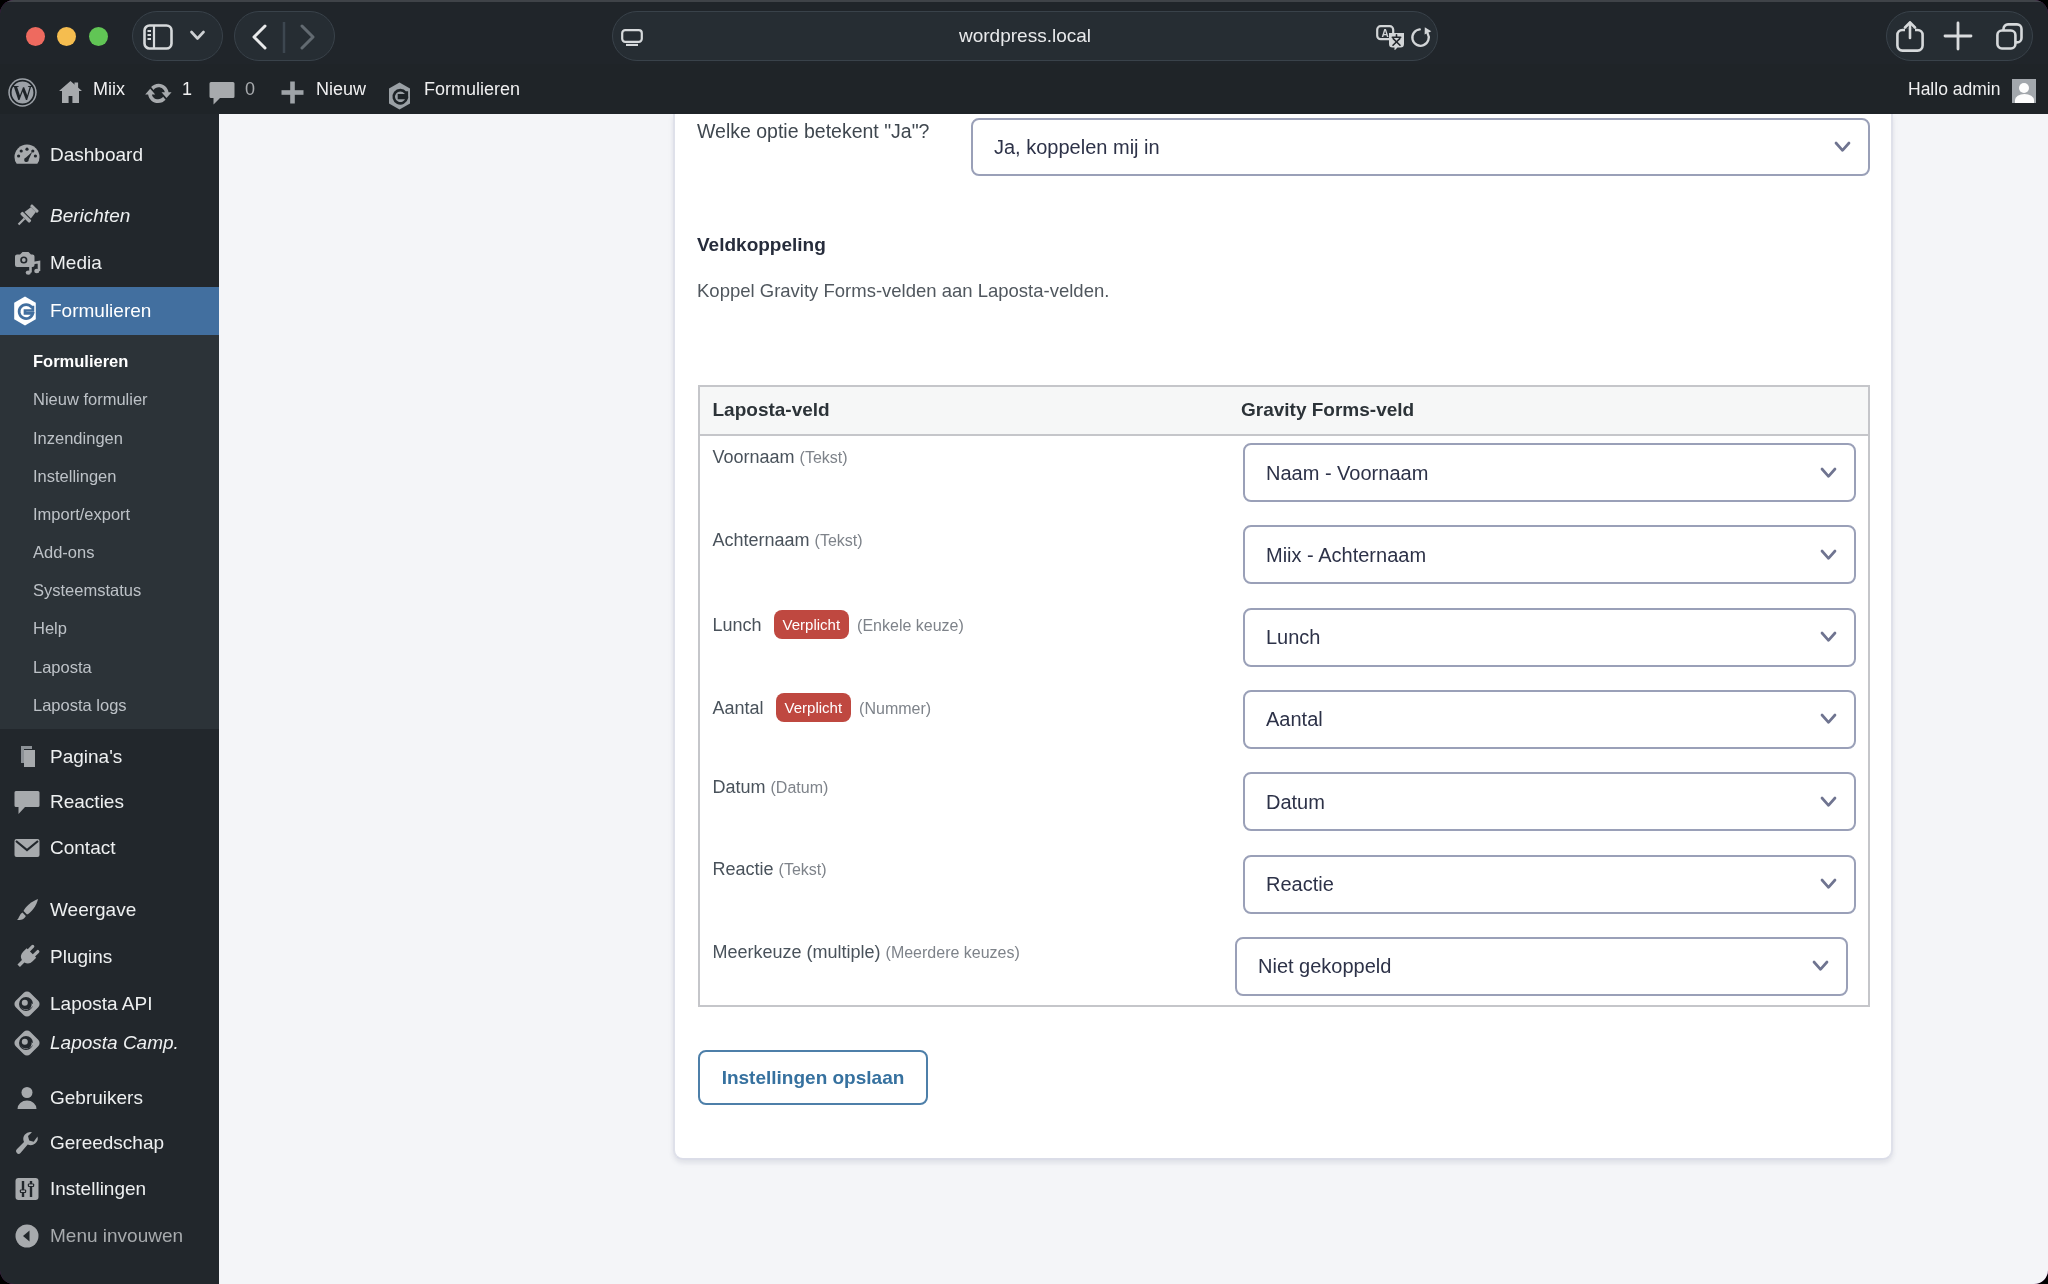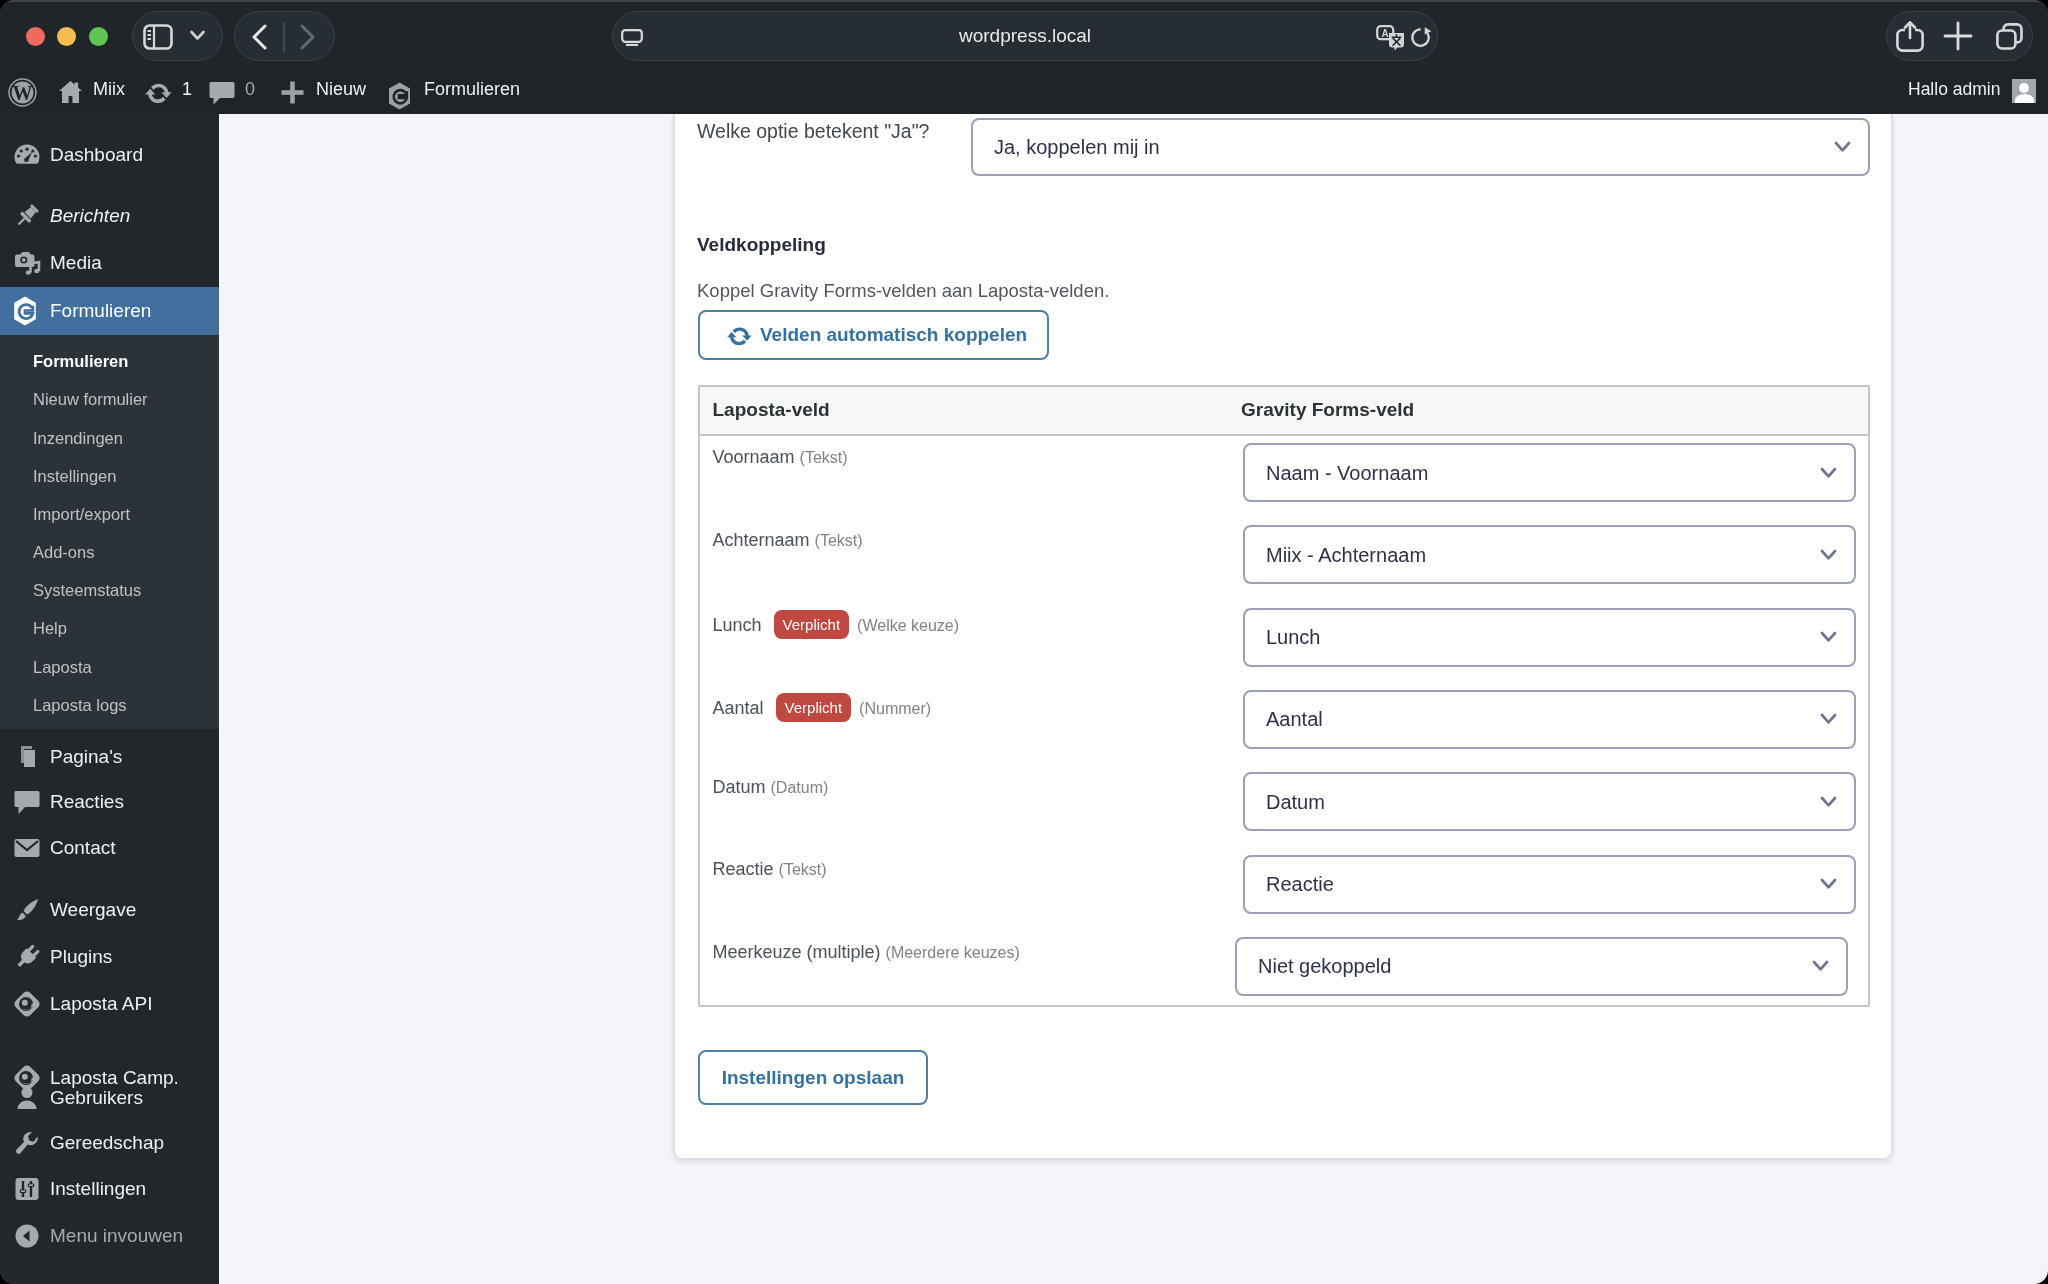--- a/index.html
+++ b/index.html
@@ -259,21 +259,21 @@
     <div class="mi" style="top:867px;">
       <svg class="ico" viewBox="0 0 30 30">
           <rect x="4.8" y="4.8" width="20.4" height="20.4" rx="4.5" fill="#a7aaad" transform="rotate(45 15 15)"></rect>
           <circle cx="14" cy="15" r="7" fill="#22272c"></circle>
           <circle cx="12.8" cy="13.8" r="3" fill="#a7aaad"></circle>
           <path d="M8.5 16.5 a6 4.5 0 0 0 11.5 1.2 q 1.5 -0.5 1.8 -2.2 l -2.2 -1.2 a5.5 5.5 0 0 1 -11.1 2.2 Z" fill="#a7aaad"></path>
         </svg>
       <span class="txt">Laposta API</span>
     </div>
 
-    <div class="mi" style="top:941px;">
+    <div class="mi" style="top:906px;font-style:italic;">
       <svg class="ico" viewBox="0 0 30 30">
           <rect x="4.8" y="4.8" width="20.4" height="20.4" rx="4.5" fill="#a7aaad" transform="rotate(45 15 15)"></rect>
           <circle cx="14" cy="15" r="7" fill="#22272c"></circle>
           <circle cx="12.8" cy="13.8" r="3" fill="#a7aaad"></circle>
           <path d="M8.5 16.5 a6 4.5 0 0 0 11.5 1.2 q 1.5 -0.5 1.8 -2.2 l -2.2 -1.2 a5.5 5.5 0 0 1 -11.1 2.2 Z" fill="#a7aaad"></path>
         </svg>
       <span class="txt">Laposta Camp.</span>
     </div>
 
     <div class="mi" style="top:961px;padding-left:9px;">
@@ -317,26 +317,20 @@
     <div id="panel">
       <div class="lab" style="left:22px;top:6px;font-size:19.5px;color:#3f474f;">Welke optie betekent "Ja"?</div>
       <div class="sel" style="left:296px;top:4px;width:899px;height:58px;">
         <span class="st">Ja, koppelen mij in</span>
         <svg width="17" height="12" viewBox="0 0 17 12">
             <polyline points="2,2 8.5,9.3 15,2" fill="none" stroke="#6f7490" stroke-width="2.7" stroke-linecap="round" stroke-linejoin="round"></polyline>
           </svg>
       </div>
       <div class="lab" style="left:22px;top:120px;font-weight:bold;font-size:19px;color:#262c3b;">Veldkoppeling</div>
       <div class="lab" style="left:22px;top:166px;font-size:18.5px;color:#50575e;">Koppel Gravity Forms-velden aan Laposta-velden.</div>
-      <div class="btn" style="left:23px;top:196px;width:351px;height:50px;">
-        <svg style="position:absolute;left:26px;top:11px;" width="27" height="27" viewBox="0 0 20.2 20.2">
-          <path d="M10.2 3.28c3.53 0 6.43 2.61 6.92 6h2.08l-3.5 4-3.5-4h2.32c-.45-1.97-2.21-3.45-4.32-3.45-1.45 0-2.73.71-3.54 1.78L4.96 5.59c1.25-1.41 3.09-2.31 5.24-2.31zm-.4 13.44c-3.53 0-6.43-2.61-6.92-6H.8l3.5-4c1.17 1.33 2.33 2.67 3.5 4H5.48c.45 1.97 2.21 3.45 4.32 3.45 1.45 0 2.73-.71 3.54-1.78l1.7 2.02c-1.25 1.41-3.09 2.31-5.24 2.31z" fill="#36719f"></path>
-        </svg>
-        <span style="position:absolute;left:60px;top:50%;transform:translateY(-50%);white-space:nowrap;">Velden automatisch koppelen</span>
-      </div>
 
       <div class="abs" style="left:23px;top:271px;width:1172px;height:622px;border:2px solid #c5c6ca;box-sizing:border-box;">
         <div class="abs" style="left:0;top:0;width:1168px;height:47px;background:#f6f7f7;border-bottom:2px solid #c5c6ca;"></div>
       </div>
       <div class="lab" style="left:37.5px;top:285px;font-weight:bold;font-size:19px;color:#2c3338;">Laposta-veld</div>
       <div class="lab" style="left:566px;top:285px;font-weight:bold;font-size:19px;color:#2c3338;">Gravity Forms-veld</div>
 
       <div class="lab" style="left:37.5px;top:333px;">Voornaam <span class="mut">(Tekst)</span></div>
       <div class="sel" style="left:568px;top:329px;width:613px;height:59px;">
           <span class="st">Naam - Voornaam</span>
@@ -346,21 +340,21 @@
         </div>
 
       <div class="lab" style="left:37.5px;top:415.5px;">Achternaam <span class="mut">(Tekst)</span></div>
       <div class="sel" style="left:568px;top:411.3px;width:613px;height:59px;">
           <span class="st">Miix - Achternaam</span>
           <svg width="17" height="12" viewBox="0 0 17 12">
             <polyline points="2,2 8.5,9.3 15,2" fill="none" stroke="#6f7490" stroke-width="2.7" stroke-linecap="round" stroke-linejoin="round"></polyline>
           </svg>
         </div>
 
-      <div class="lab" style="left:37.5px;top:497px;">Lunch <span class="chip">Verplicht</span> <span class="mut">(Welke keuze)</span></div>
+      <div class="lab" style="left:37.5px;top:497px;">Lunch <span class="chip">Verplicht</span> <span class="mut">(Enkele keuze)</span></div>
       <div class="sel" style="left:568px;top:493.6px;width:613px;height:59px;">
           <span class="st">Lunch</span>
           <svg width="17" height="12" viewBox="0 0 17 12">
             <polyline points="2,2 8.5,9.3 15,2" fill="none" stroke="#6f7490" stroke-width="2.7" stroke-linecap="round" stroke-linejoin="round"></polyline>
           </svg>
         </div>
 
       <div class="lab" style="left:37.5px;top:580px;">Aantal <span class="chip">Verplicht</span> <span class="mut">(Nummer)</span></div>
       <div class="sel" style="left:568px;top:575.9px;width:613px;height:59px;">
           <span class="st">Aantal</span>

